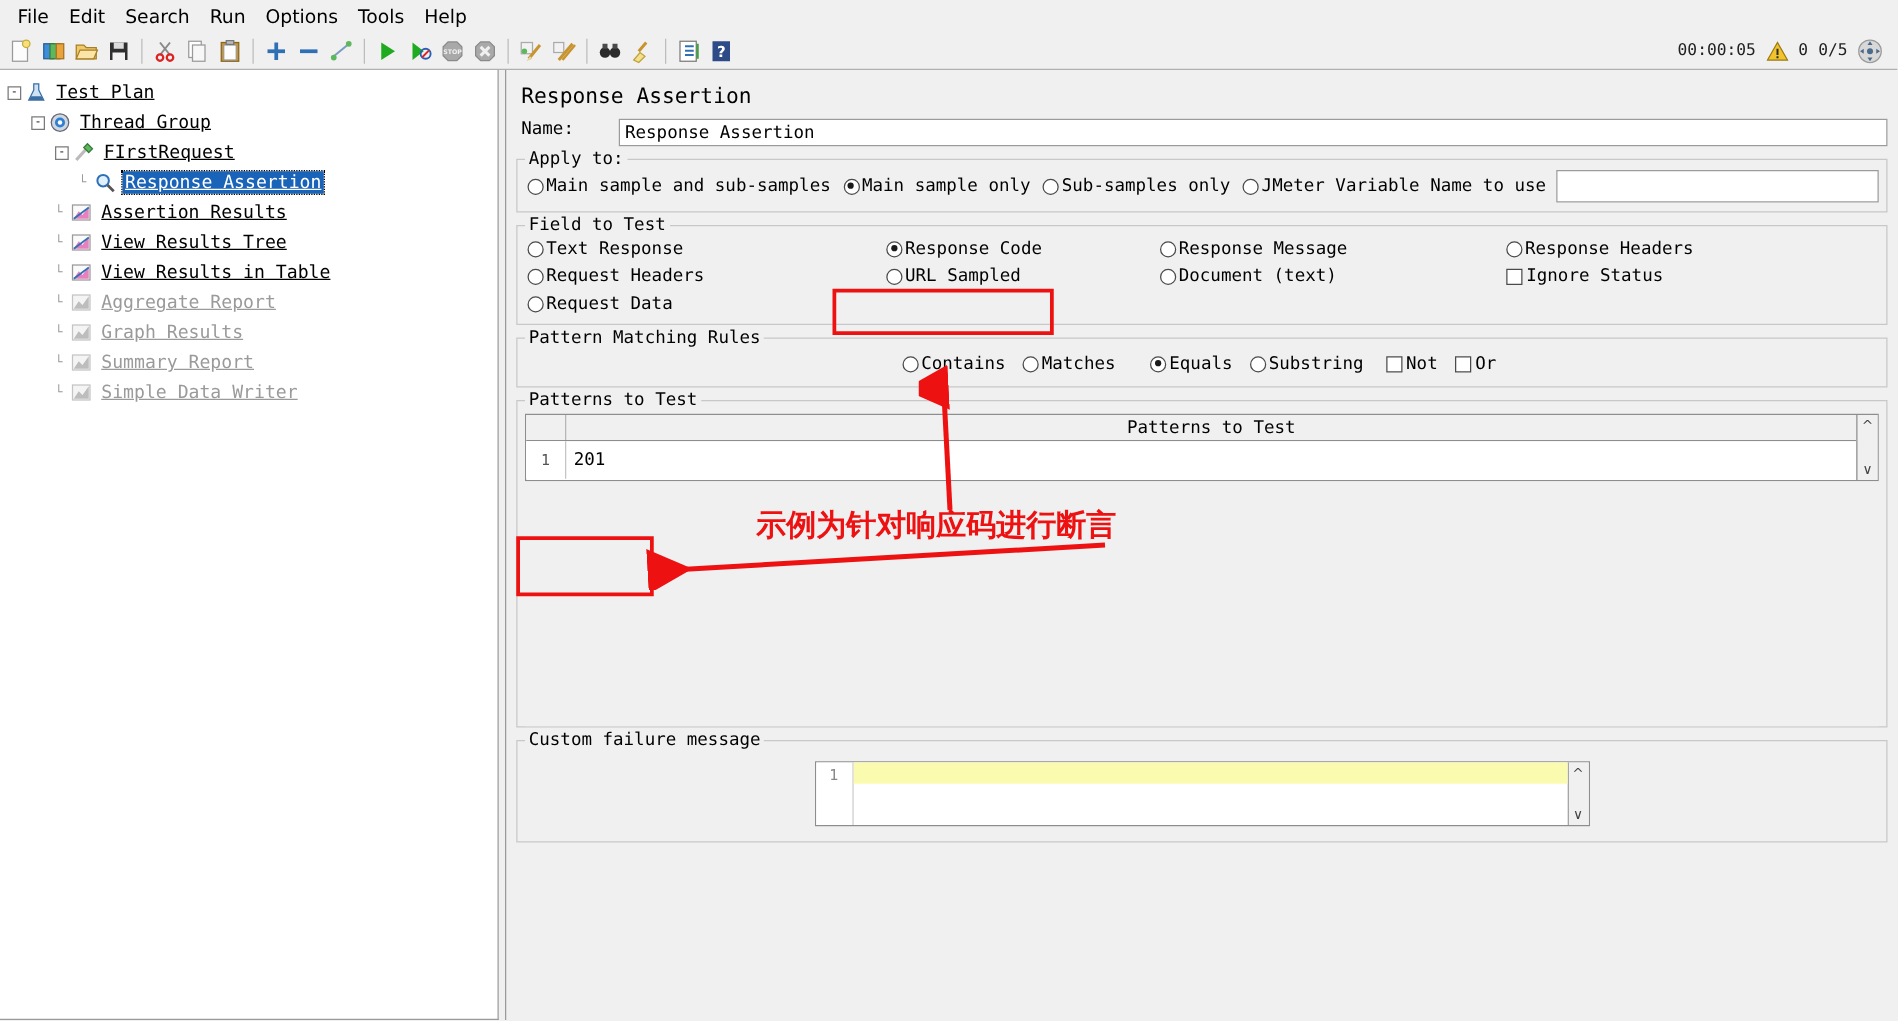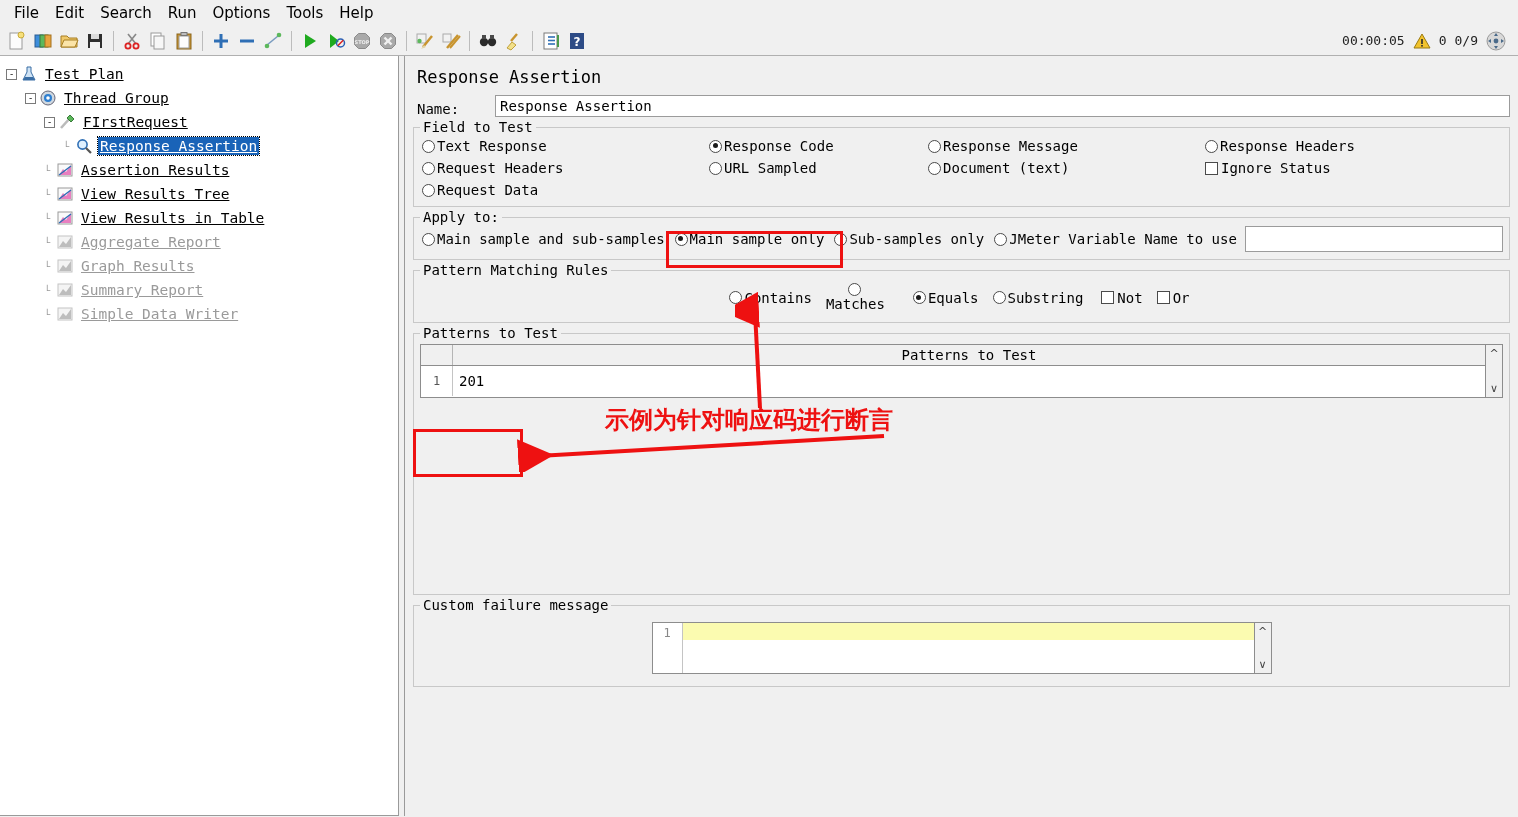--- a/index.html
+++ b/index.html
@@ -101,21 +101,21 @@
     padding: 8px 8px 0 8px;
     overflow: hidden;
     position: relative;
   }
   .panel-title {
     font-size: 17px;
     color: #000;
     margin: 3px 0 8px 4px;
   }
   .field-row {
-    display: flex; align-items: flex-end;
+    display: flex; align-items: flex-start;
     margin-bottom: 6px;
   }
   .field-label {
     width: 82px;
     font-size: 14px;
     color: #000;
     padding-left: 4px;
   }
   .textinput {
     flex: 1;
@@ -491,21 +491,21 @@
   <div class="tb-right">
     <span>00:00:05</span>
     <span style="display:inline-flex;">
       <svg width="18" height="18" viewBox="0 0 18 18">
         <polygon points="9,2 17,16 1,16" fill="#f2c32c" stroke="#9a7a10"></polygon>
         <rect x="8.2" y="7" width="1.6" height="5" fill="#2b2b2b"></rect>
         <rect x="8.2" y="13" width="1.6" height="1.6" fill="#2b2b2b"></rect>
       </svg>
     </span>
     <span>0</span>
-    <span>0/9</span>
+    <span>0/5</span>
     <span style="display:inline-flex;">
       <svg width="20" height="20" viewBox="0 0 20 20">
         <circle cx="10" cy="10" r="9" fill="#d8d8d8" stroke="#9a9a9a"></circle>
         <circle cx="10" cy="10" r="2.4" fill="#4a6a8a"></circle>
         <polygon points="10,2 12,5 8,5" fill="#4a6a8a"></polygon>
         <polygon points="10,18 12,15 8,15" fill="#4a6a8a"></polygon>
         <polygon points="2,10 5,8 5,12" fill="#4a6a8a"></polygon>
         <polygon points="18,10 15,8 15,12" fill="#4a6a8a"></polygon>
       </svg>
     </span>
@@ -627,20 +627,43 @@
   <div class="main-pane">
 
     <div class="panel-title">Response Assertion</div>
 
     <div class="field-row">
       <div class="field-label">Name:</div>
       <input class="textinput" type="text" value="Response Assertion" style="">
     </div>
 
 
+    <div class="group" style="padding:8px 8px 7px 8px;">
+      <div class="glegend">Apply to:</div>
+      <div class="opts">
+        <label class="radio" style="margin-right:10px;">
+          <span class="rbox"></span>
+          <span>Main sample and sub-samples</span>
+        </label>
+        <label class="radio" style="margin-right:10px;">
+          <span class="rbox on"></span>
+          <span>Main sample only</span>
+        </label>
+        <label class="radio" style="margin-right:10px;">
+          <span class="rbox"></span>
+          <span>Sub-samples only</span>
+        </label>
+        <label class="radio" style="margin-right:8px;">
+          <span class="rbox"></span>
+          <span>JMeter Variable Name to use</span>
+        </label>
+        <input class="textinput" type="text" style="width: 258px; flex: 0 0 auto; height: 26px;" value="">
+      </div>
+    </div>
+
     <div class="group" style="padding:10px 8px 8px 8px;">
       <div class="glegend">Field to Test</div>
       <div class="ftt-grid">
         <label class="radio">
           <span class="rbox"></span>
           <span>Text Response</span>
         </label>
         <label class="radio" style="padding-left:34px;">
           <span class="rbox on"></span>
           <span>Response Code</span>
@@ -674,51 +697,28 @@
         <label class="radio">
           <span class="rbox"></span>
           <span>Request Data</span>
         </label>
         <span></span>
         <span></span>
         <span></span>
       </div>
     </div>
 
-    <div class="group" style="padding:8px 8px 7px 8px;">
-      <div class="glegend">Apply to:</div>
-      <div class="opts">
-        <label class="radio" style="margin-right:10px;">
-          <span class="rbox"></span>
-          <span>Main sample and sub-samples</span>
-        </label>
-        <label class="radio" style="margin-right:10px;">
-          <span class="rbox on"></span>
-          <span>Main sample only</span>
-        </label>
-        <label class="radio" style="margin-right:10px;">
-          <span class="rbox"></span>
-          <span>Sub-samples only</span>
-        </label>
-        <label class="radio" style="margin-right:8px;">
-          <span class="rbox"></span>
-          <span>JMeter Variable Name to use</span>
-        </label>
-        <input class="textinput" type="text" style="width: 258px; flex: 0 0 auto; height: 26px;" value="">
-      </div>
-    </div>
-
     <div class="group" style="padding:12px 8px 10px 8px;">
       <div class="glegend">Pattern Matching Rules</div>
       <div class="opts" style="justify-content:center;">
         <label class="radio" style="margin-right:14px;">
           <span class="rbox"></span>
           <span>Contains</span>
         </label>
-        <label class="radio" style="margin-right:28px;flex-direction:column;">
+        <label class="radio" style="margin-right:28px;">
           <span class="rbox"></span>
           <span>Matches</span>
         </label>
         <label class="radio" style="margin-right:14px;">
           <span class="rbox on"></span>
           <span>Equals</span>
         </label>
         <label class="radio" style="margin-right:18px;">
           <span class="rbox"></span>
           <span>Substring</span>

